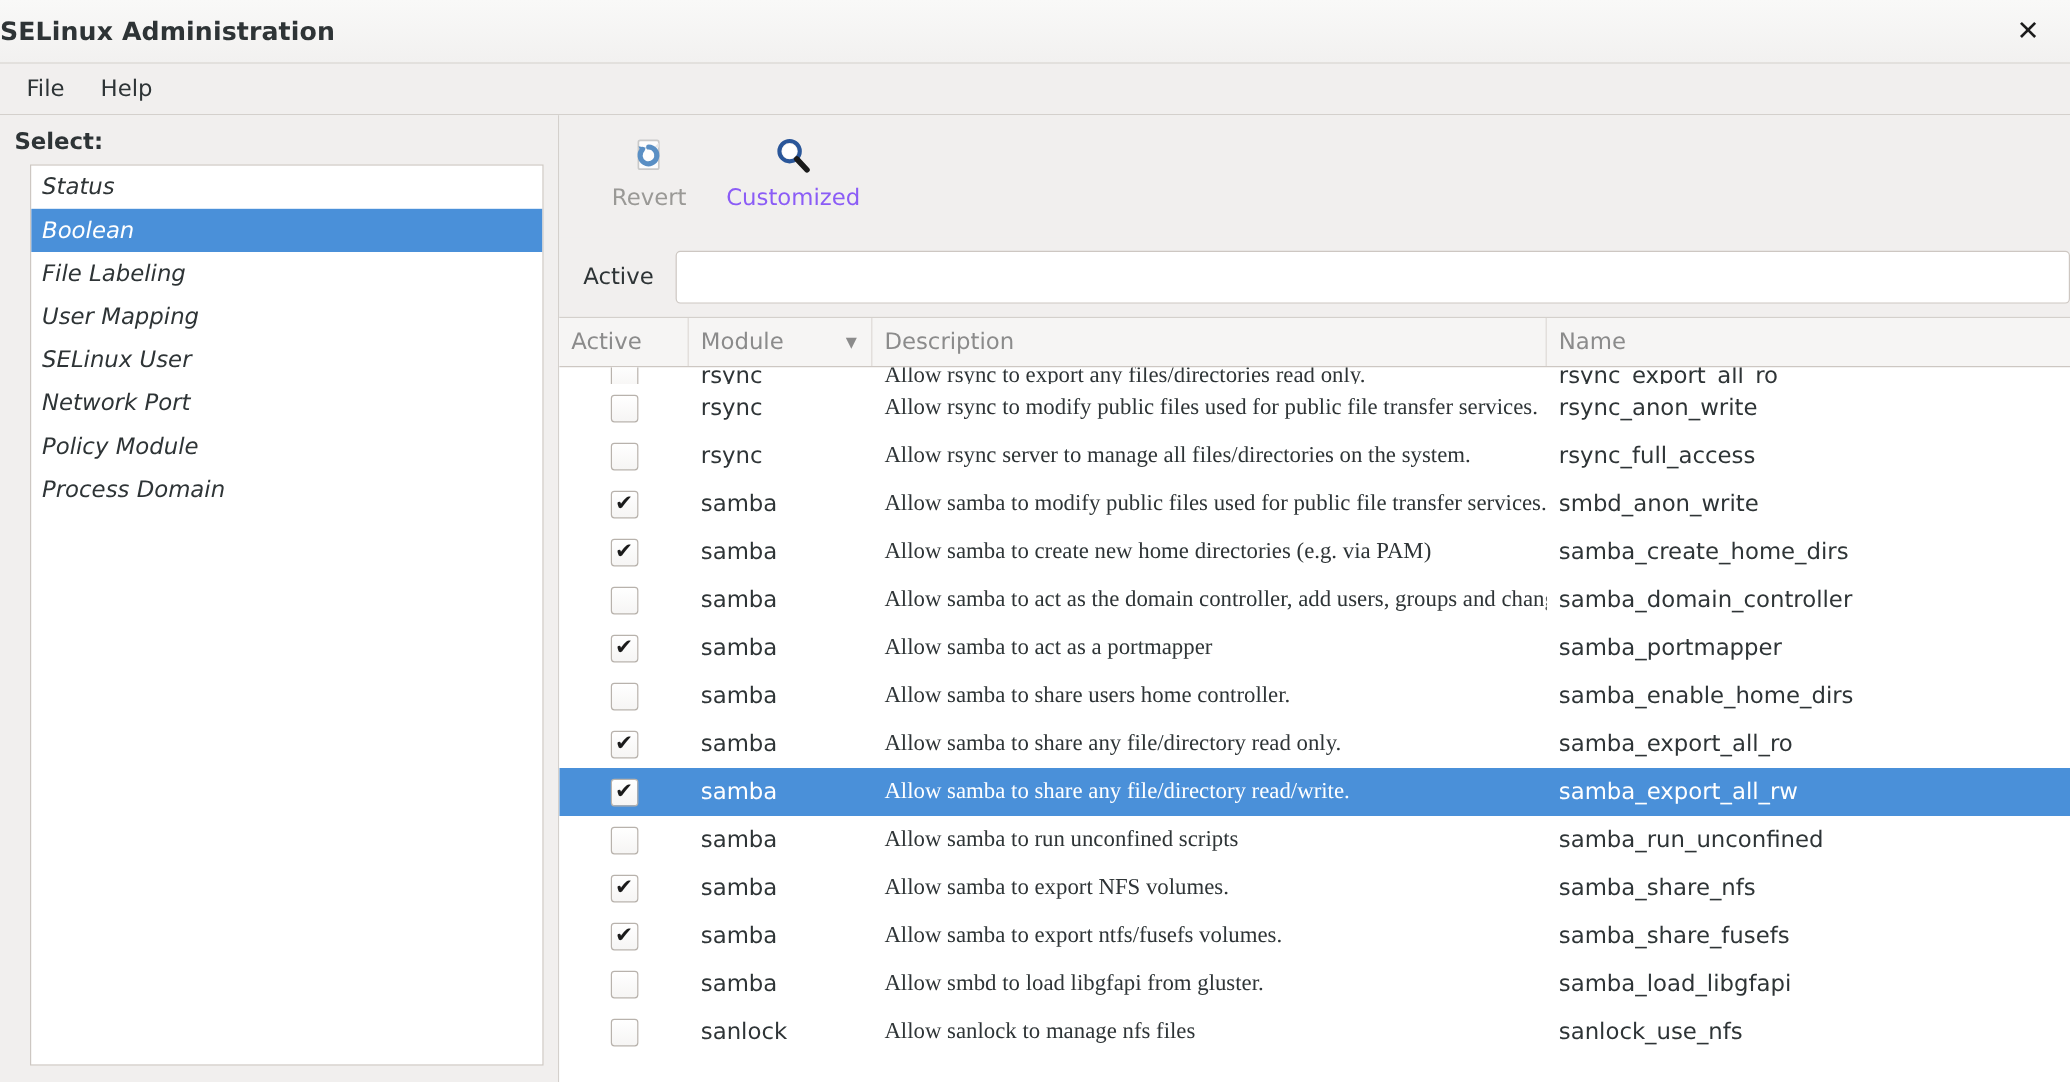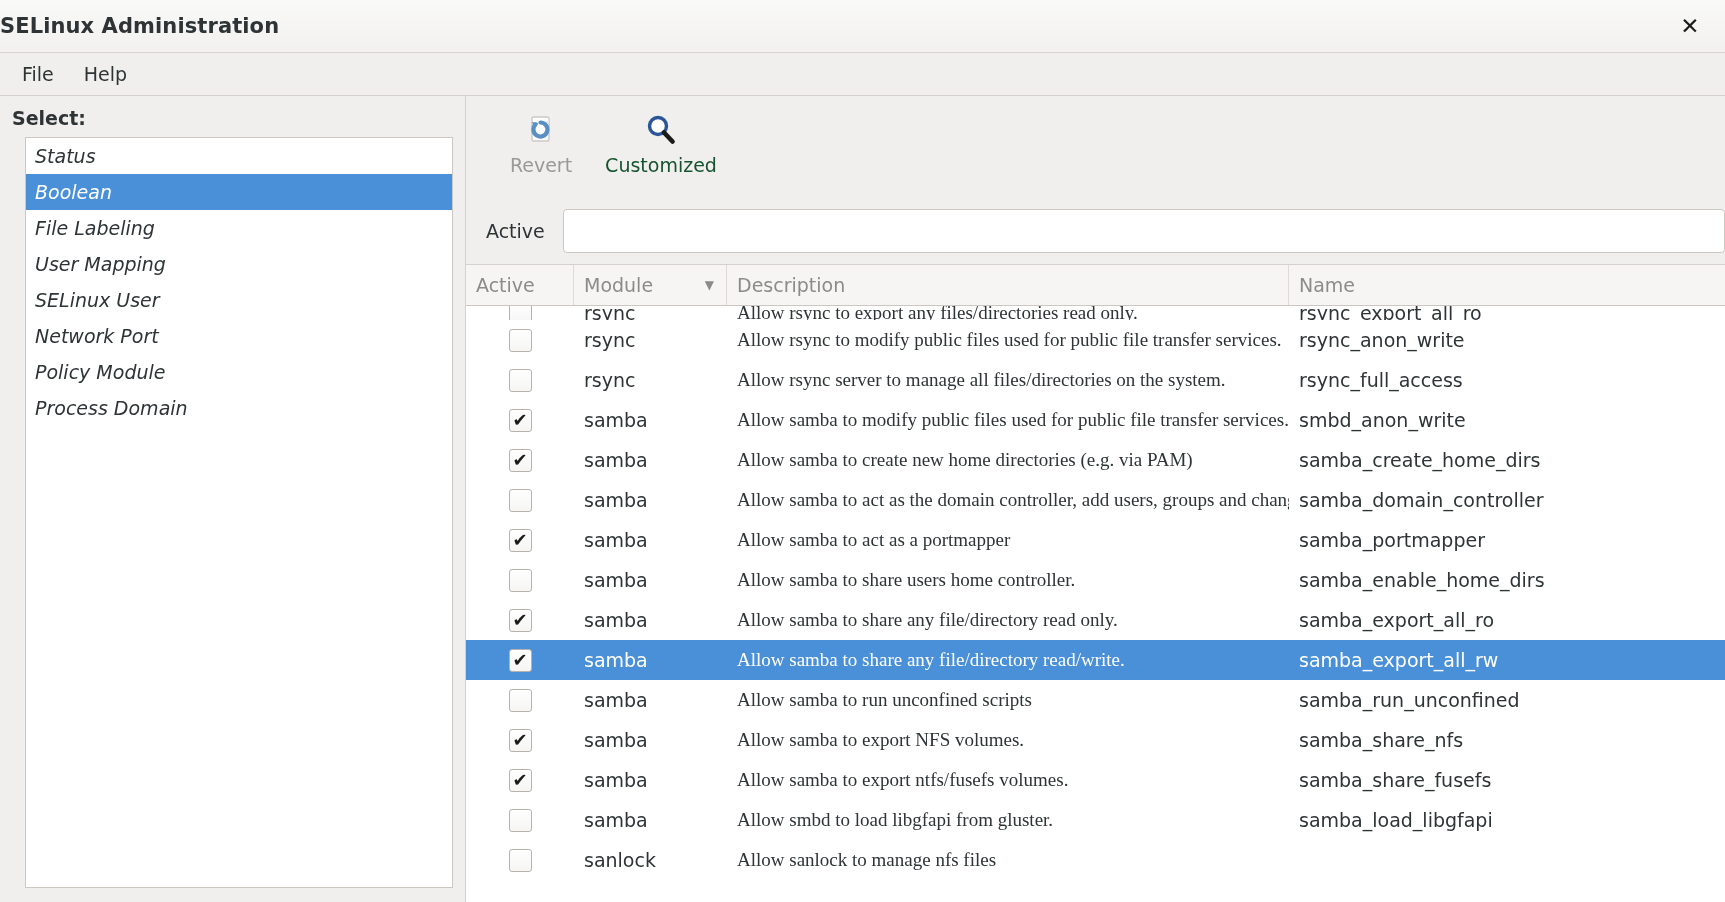--- a/index.html
+++ b/index.html
@@ -142,21 +142,21 @@
     flex-direction: column;
     align-items: center;
     justify-content: flex-start;
     gap: 7px;
     border-radius: 4px;
     cursor: pointer;
     padding-top: 7px;
     box-sizing: border-box;
   }
   .tool-btn.disabled { cursor: default; }
-  .tool-label { font-size: 19px; color: #14532d; }
+  .tool-label { font-size: 19px; color: #8b5cf6; }
   .tool-btn.disabled .tool-label { color: #9a9996; }
   .tool-icon { width: 34px; height: 34px; display:block; }
 
   
   .filter-row {
     flex: 0 0 auto;
     height: 66px;
     display: flex;
     align-items: center;
     padding: 0 0 0 20px;
@@ -498,19 +498,20 @@
               <div class="cell col-module">samba</div>
               <div class="cell col-desc">Allow smbd to load libgfapi from gluster.</div>
               <div class="cell col-name">samba_load_libgfapi</div>
             </div>
             <div class="row">
               <div class="cell col-active">
                 <div class="chk"></div>
               </div>
               <div class="cell col-module">sanlock</div>
               <div class="cell col-desc">Allow sanlock to manage nfs files</div>
+              <div class="cell col-name">sanlock_use_nfs</div>
             </div>
           </div>
       </div>
 
     </div>
   </div>
 </div>
 
 </body></html>

